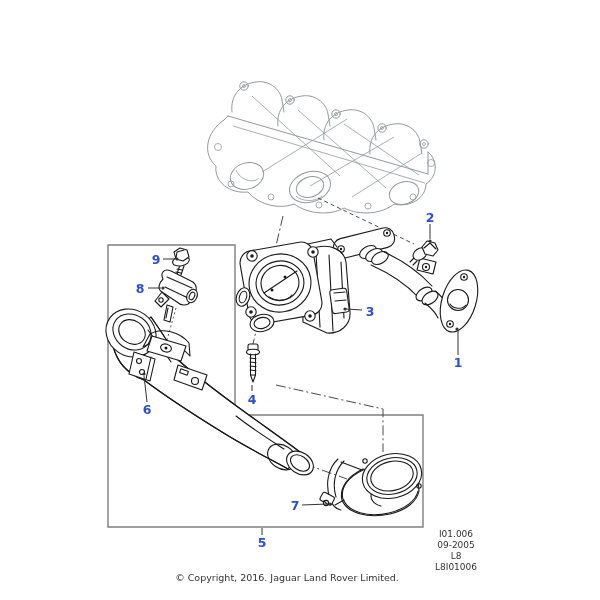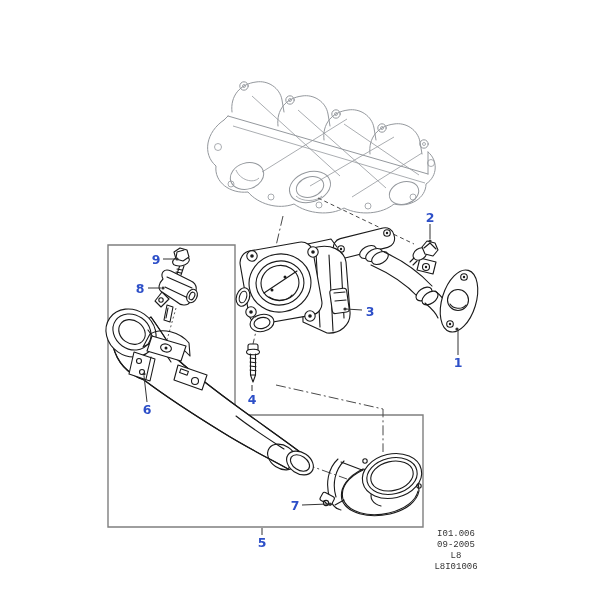--- a/index.html
+++ b/index.html
@@ -13,21 +13,21 @@
   .m  {stroke:var(--muted,#94989d); fill:none; stroke-width:1; stroke-linecap:round;}
   .mt {stroke:var(--muted,#94989d); fill:none; stroke-width:.8;}
   .bx {stroke:var(--box,#7f7f7f); fill:none; stroke-width:1.4;}
   .ld {stroke:var(--leader,#333); fill:none; stroke-width:1;}
   .dot{fill:var(--leader,#333); stroke:none;}
   .dd {stroke:#4a4a4a; fill:none; stroke-width:1; stroke-dasharray:10 3 2 3;}
   .ds {stroke:#4a4a4a; fill:none; stroke-width:1; stroke-dasharray:4 3;}
   .d2 {stroke:#4a4a4a; fill:none; stroke-width:.9; stroke-dasharray:2 2.5;}
   .callout{fill:var(--callout,#2d4fc8); font:bold 12.5px "DejaVu Sans",sans-serif; cursor:pointer;}
   .refblock{position:absolute;left:410px;top:529px;width:92px;text-align:center;
-            font-size:9px;line-height:11px;color:var(--text,#333);font-family:Liberation Mono, monospace;}
+            font-size:9px;line-height:11px;color:var(--text,#333);}
   .copyright{position:absolute;left:168px;top:572px;width:238px;text-align:center;
              font-size:9.5px;color:var(--text,#333);}
 </style>
 </head>
 <body>
 
 <div class="stage">
 <svg width="600" height="600" viewBox="0 0 600 600">
 
   <g>
@@ -237,13 +237,14 @@
   </g>
 </svg>
 
   <div class="refblock">
     <span style="display:block">I01.006</span>
     <span style="display:block">09-2005</span>
     <span style="display:block">L8</span>
     <span style="display:block">L8I01006</span>
   </div>
 
+  <div class="copyright">© Copyright, 2016. Jaguar Land Rover Limited.</div>
 </div>
 
 </body></html>

